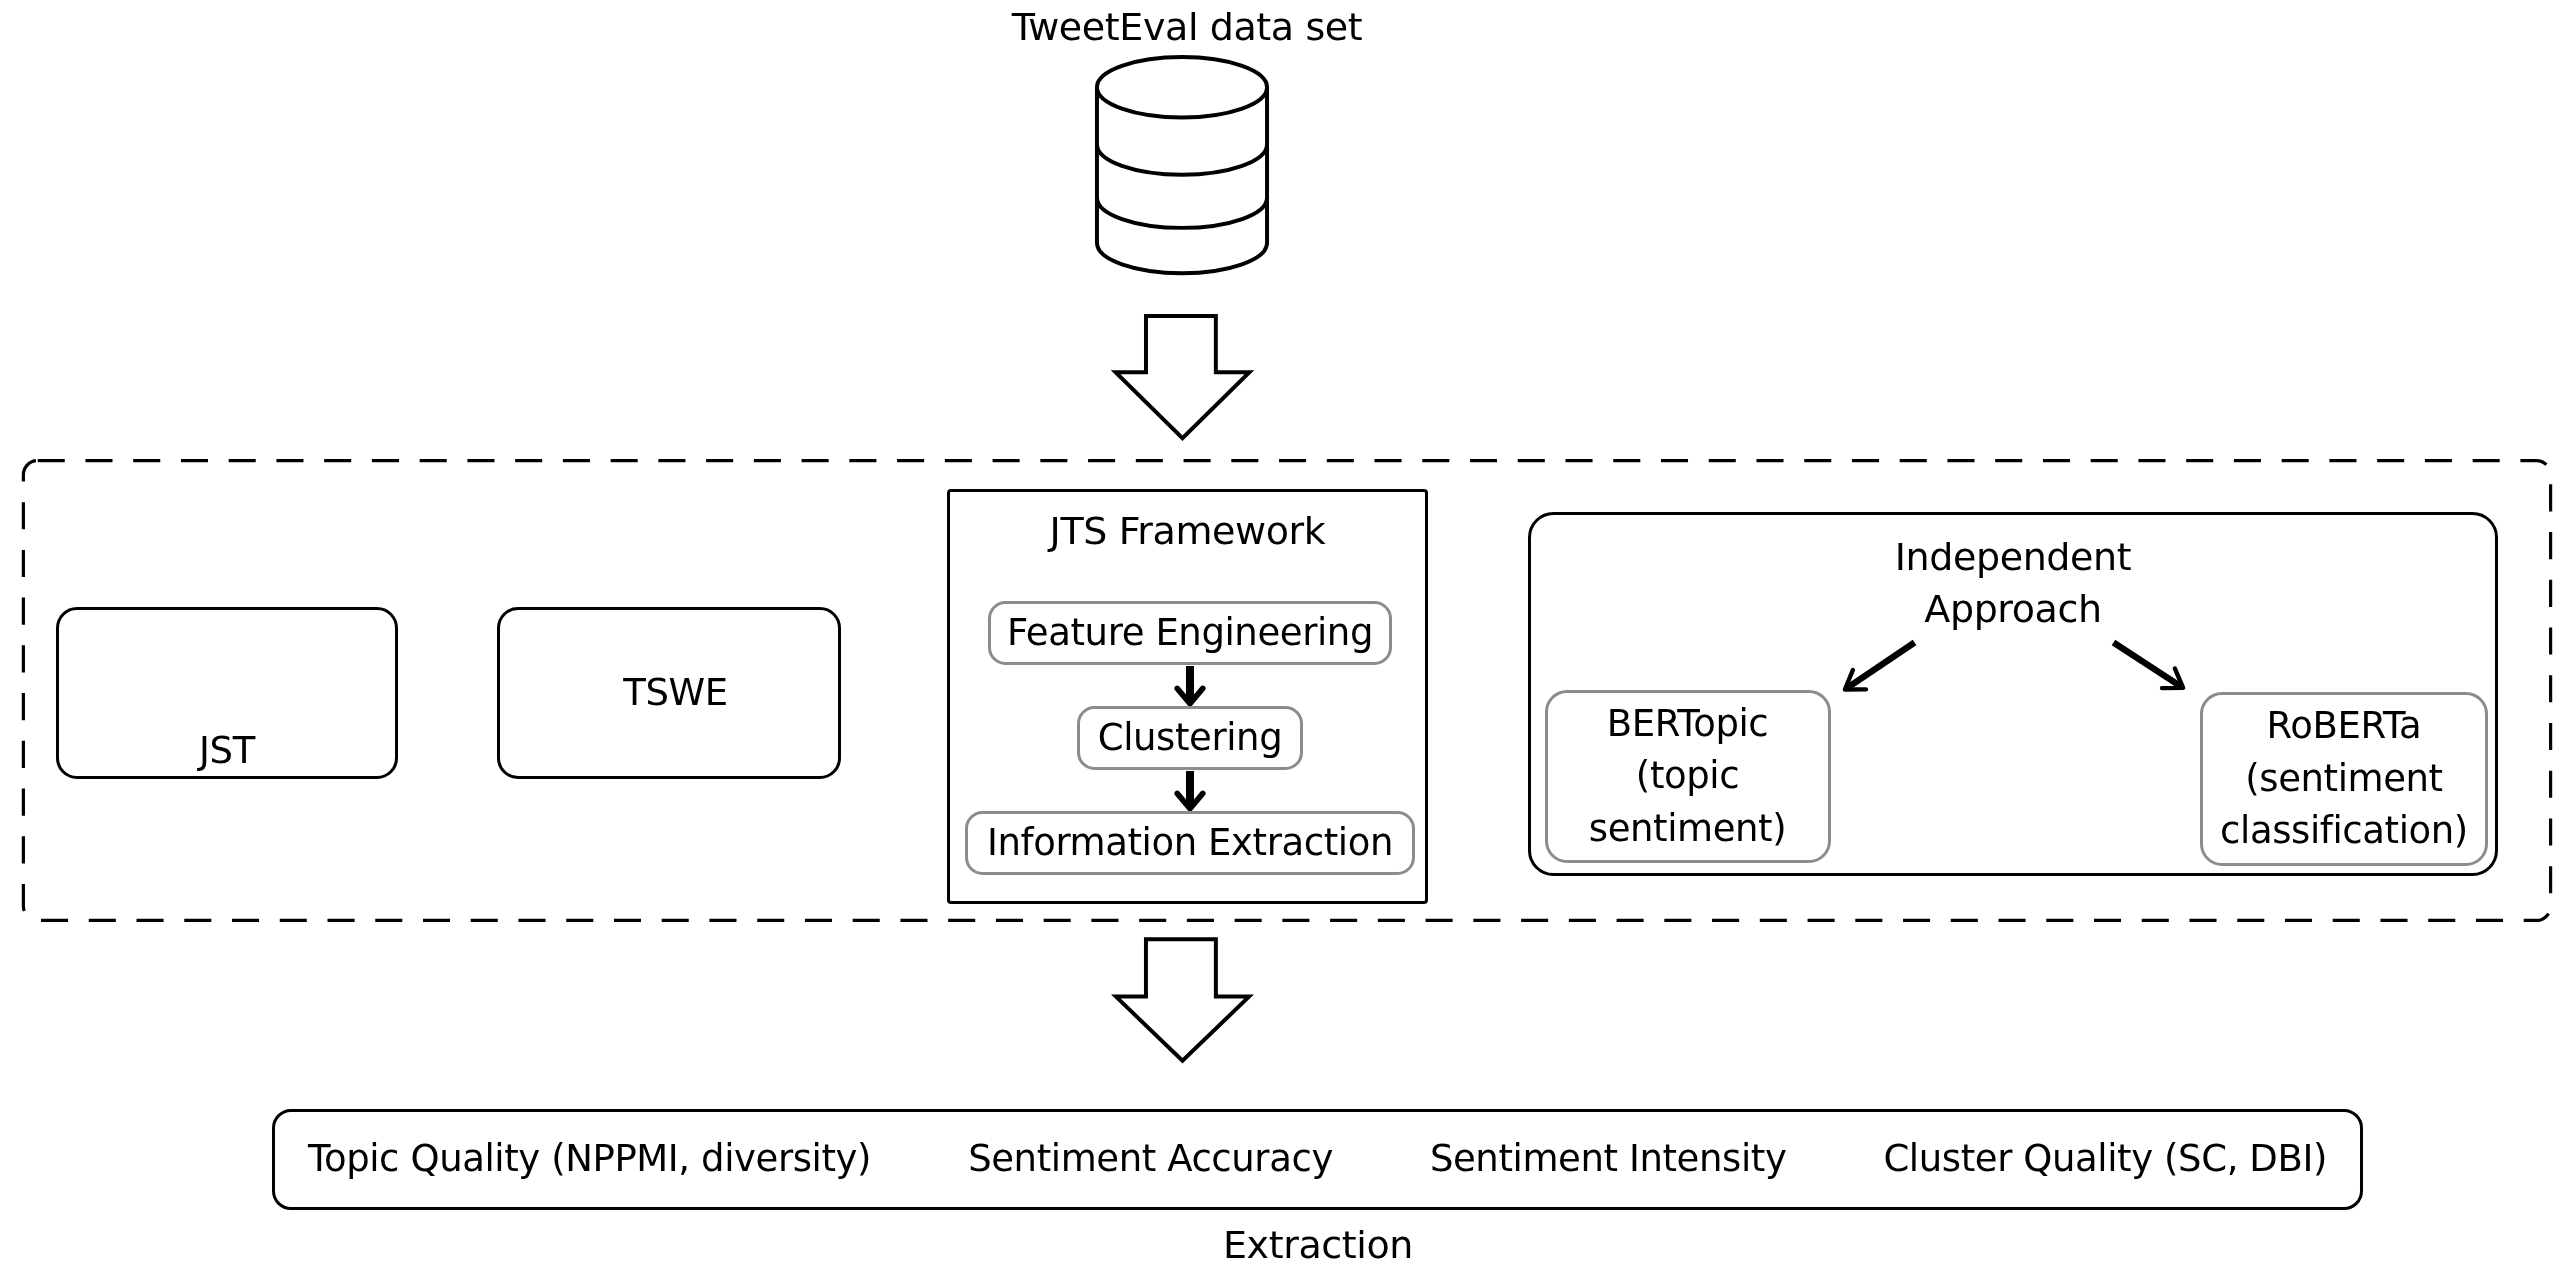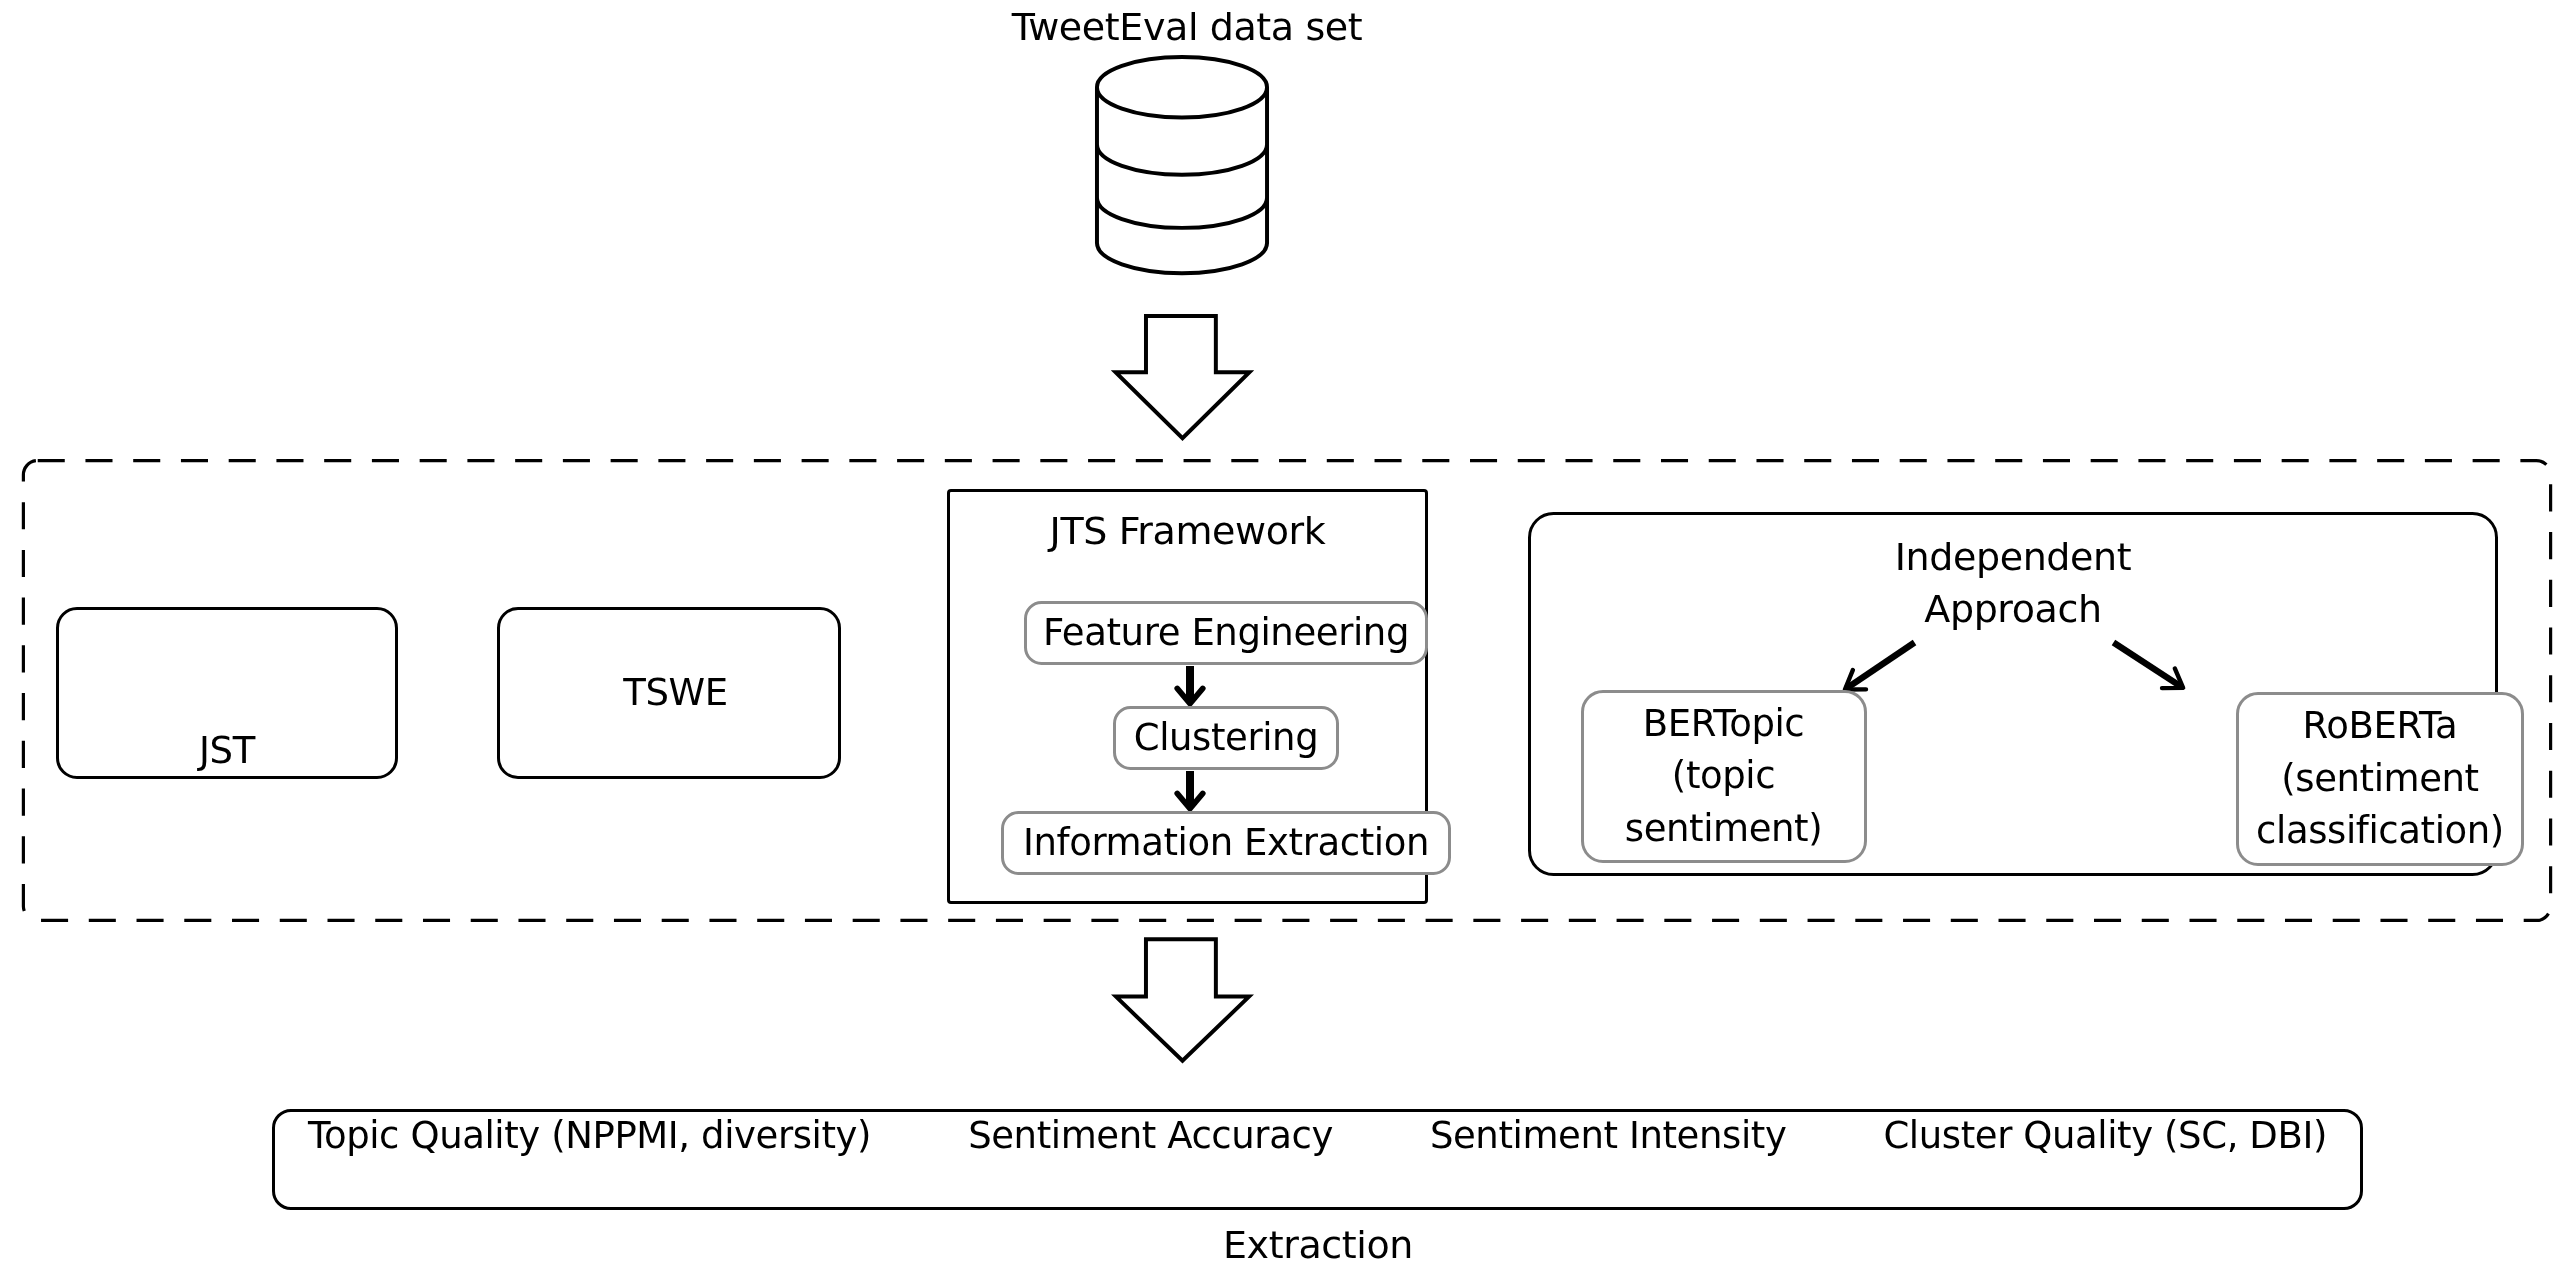--- a/index.html
+++ b/index.html
@@ -17,21 +17,21 @@
     font-size:37px;line-height:1.32;letter-spacing:-0.4px;
     color:#000;white-space:nowrap;
   }
   .center-text{display:flex;align-items:center;justify-content:center;text-align:center;}
   
   .node{
     border:3.2px solid #000;border-radius:21px;background:#fff;
   }
   
   .step{
-    border:3.2px solid #8c8c8c;border-radius:17.5px;background:#fff;margin-left:36px;
+    border:3.2px solid #8c8c8c;border-radius:17.5px;background:#fff;
   }
   .title{font-size:38px;letter-spacing:-0.4px;text-align:center;line-height:1.15;}
   svg{display:block;}
   
   #dataset-title{left:789px;top:6.4px;width:796px;height:45px;}
   #db-icon{left:1093px;top:53px;}
   #flow-arrow-top{left:1111px;top:312px;}
   #dashed-scope{left:21px;top:458px;width:2532px;height:465px;}
   #jst-box{left:56px;top:607px;width:342px;height:172px;align-items:flex-end;}
   #tswe-box{left:497px;top:607px;width:344px;height:172px;padding-left:13px;}
@@ -43,21 +43,21 @@
   #jts-arrow-2{left:224px;top:279px;}
   #jts-step-3{left:15px;top:319px;width:450px;height:64px;}
   #ind-box{left:1528px;top:512px;width:970px;height:364px;border-radius:25.5px;}
   #ind-title{left:0;top:16px;width:100%;height:111px;line-height:1.38;}
   #ind-arrows{left:0;top:0;}
   #bertopic-box{left:13.5px;top:175px;width:286px;height:173px;border-radius:22px;}
   #roberta-box{left:669px;top:177px;width:288px;height:174px;border-radius:22px;}
   .branch-lines{text-align:center;line-height:1.42;font-size:37px;letter-spacing:-0.4px;}
   #flow-arrow-bottom{left:1111px;top:935px;}
   #eval-box{left:272px;top:1109px;width:2091px;height:101px;border-radius:19px;
-    display:flex;align-items:flex-start;justify-content:space-between;padding:0 33px;}
+    display:flex;align-items:center;justify-content:space-between;padding:0 33px;}
   #eval-caption{left:920px;top:1224px;width:796px;height:46px;text-align:center;}
 </style>
 </head>
 <body>
 
 <div id="stage">
 
   <div class="abs title" id="dataset-title">TweetEval data set</div>
 
   <svg class="abs" id="db-icon" width="178" height="229" viewBox="0 0 224 288">

